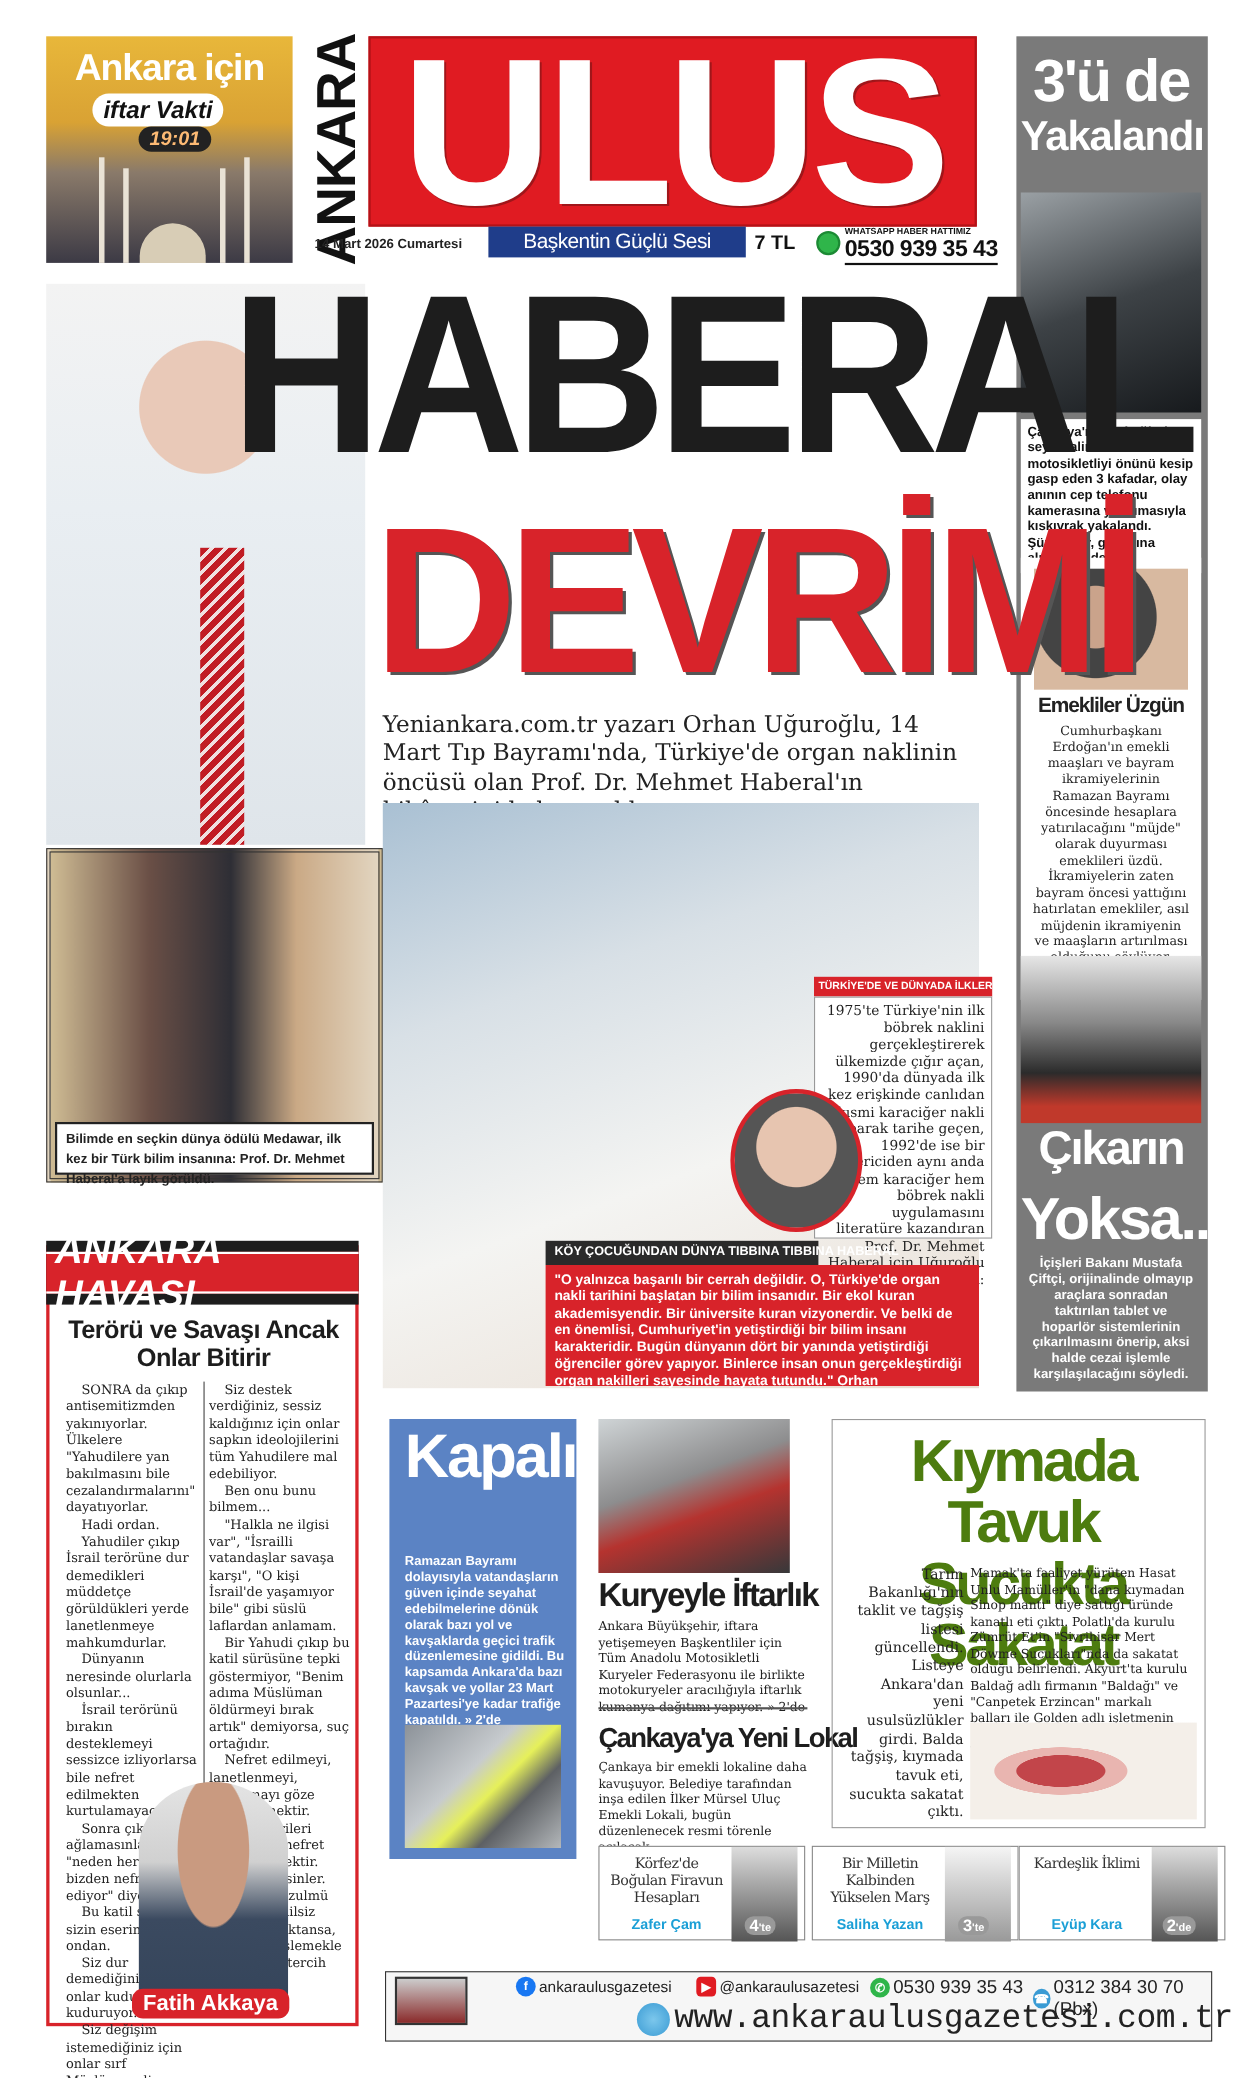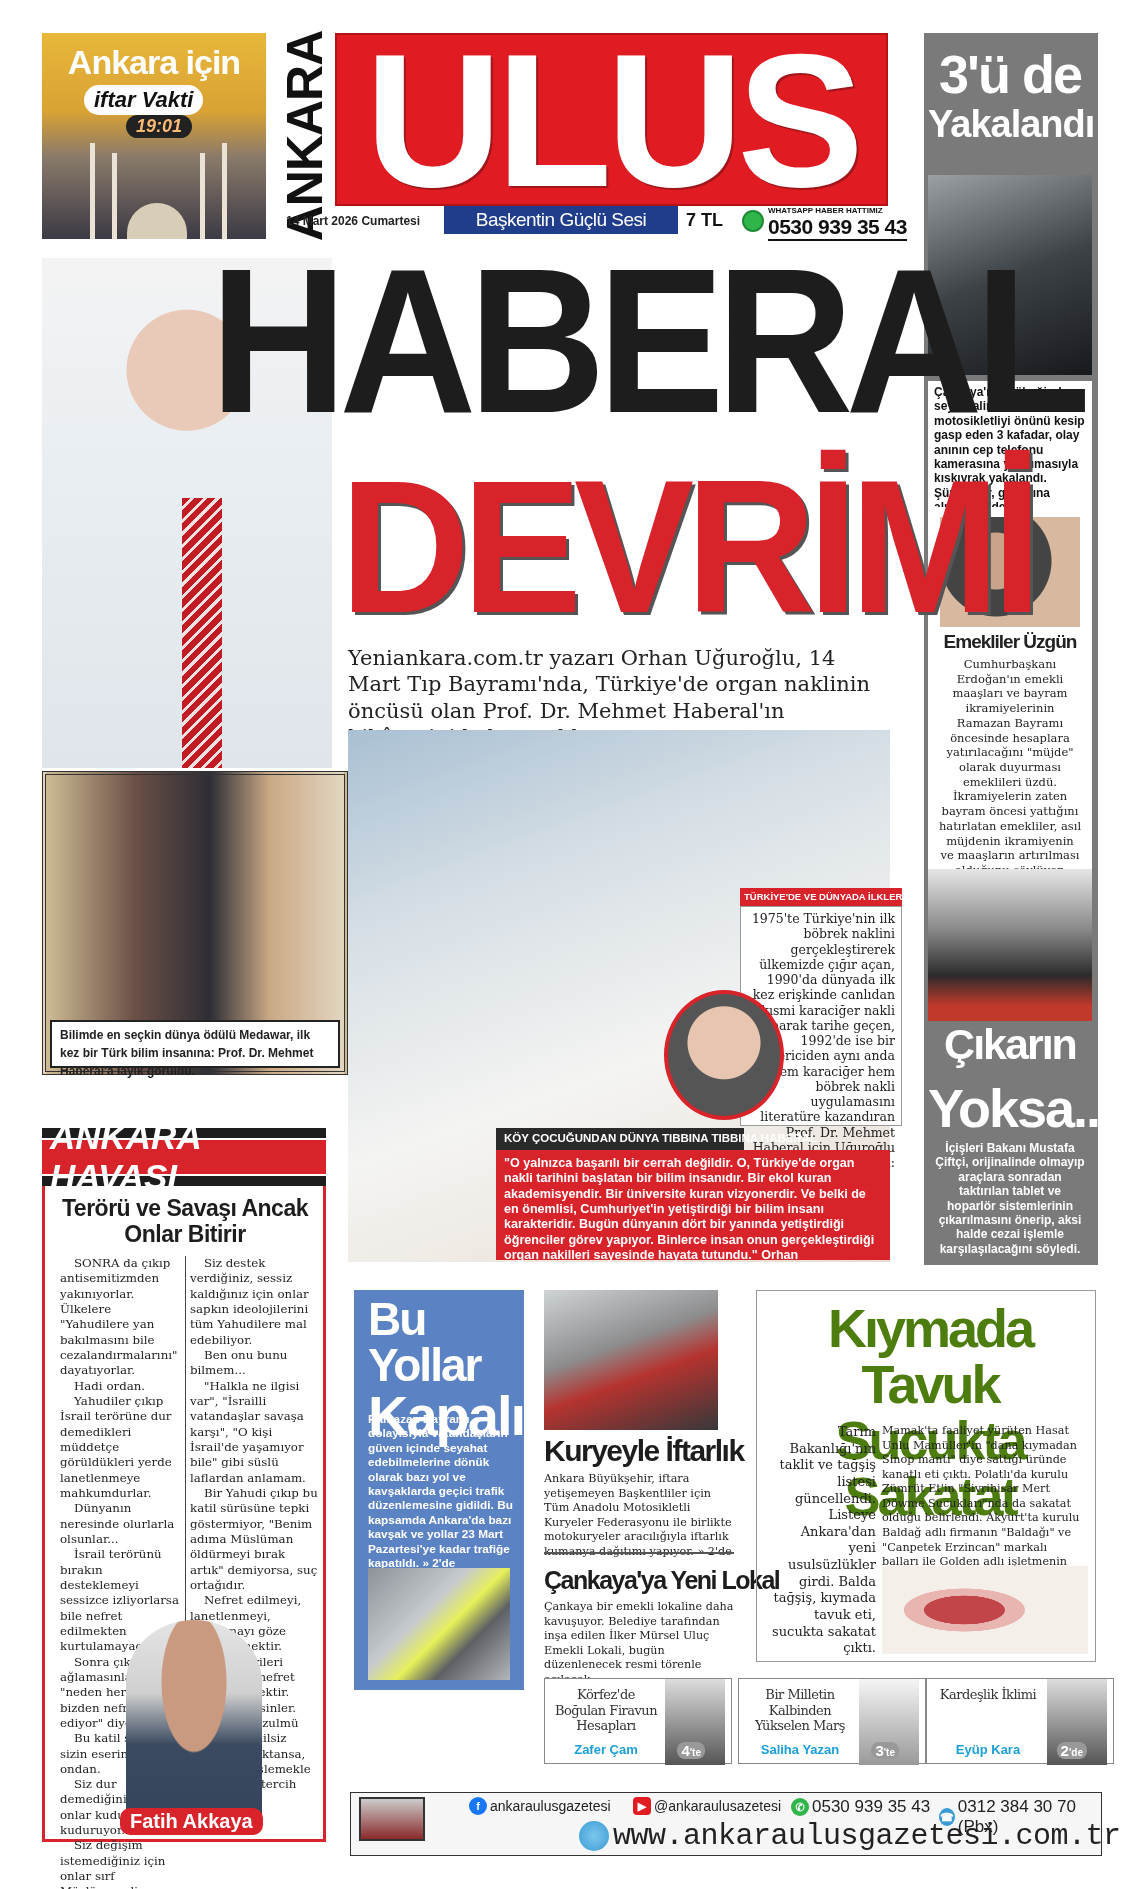--- a/index.html
+++ b/index.html
@@ -171,21 +171,20 @@
     <p>Nefret edilmeyi, lanetlenmeyi, dışlanmayı göze almış demektir.</p>
     <p>Şimdi birileri hemen "bu nefret suçu" diyecektir.</p>
   <p>Varsın desinler.</p>
     <p>Siyonizm zulmü karşısında dilsiz şeytan olmaktansa, nefret suç işlemekle suçlanmayı tercih ederim.</p>
 </div>
 <div id="akkaya" class="photo"></div>
 <div id="akkaya-name" class="abs">Fatih Akkaya</div>
 
 <div id="bu-yollar" class="abs">
   <div class="h">
-      <div>Bu Yollar</div>
       <div style="font-size:56px">Kapalı</div>
     </div>
   <div class="b">Ramazan Bayramı dolayısıyla vatandaşların güven içinde seyahat edebilmelerine dönük olarak bazı yol ve kavşaklarda geçici trafik düzenlemesine gidildi. Bu kapsamda Ankara'da bazı kavşak ve yollar 23 Mart Pazartesi'ye kadar trafiğe kapatıldı. » 2'de</div>
   <div class="ph"></div>
 </div>
 
 <div id="kurye-ph" class="photo"></div>
 <div id="kurye-h" class="abs">Kuryeyle İftarlık</div>
 <div id="kurye-b" class="abs serif">Ankara Büyükşehir, iftara yetişemeyen Başkentliler için Tüm Anadolu Motosikletli Kuryeler Federasyonu ile birlikte motokuryeler aracılığıyla iftarlık kumanya dağıtımı yapıyor. » 2'de</div>
 <div id="kurye-line" class="abs"></div>

